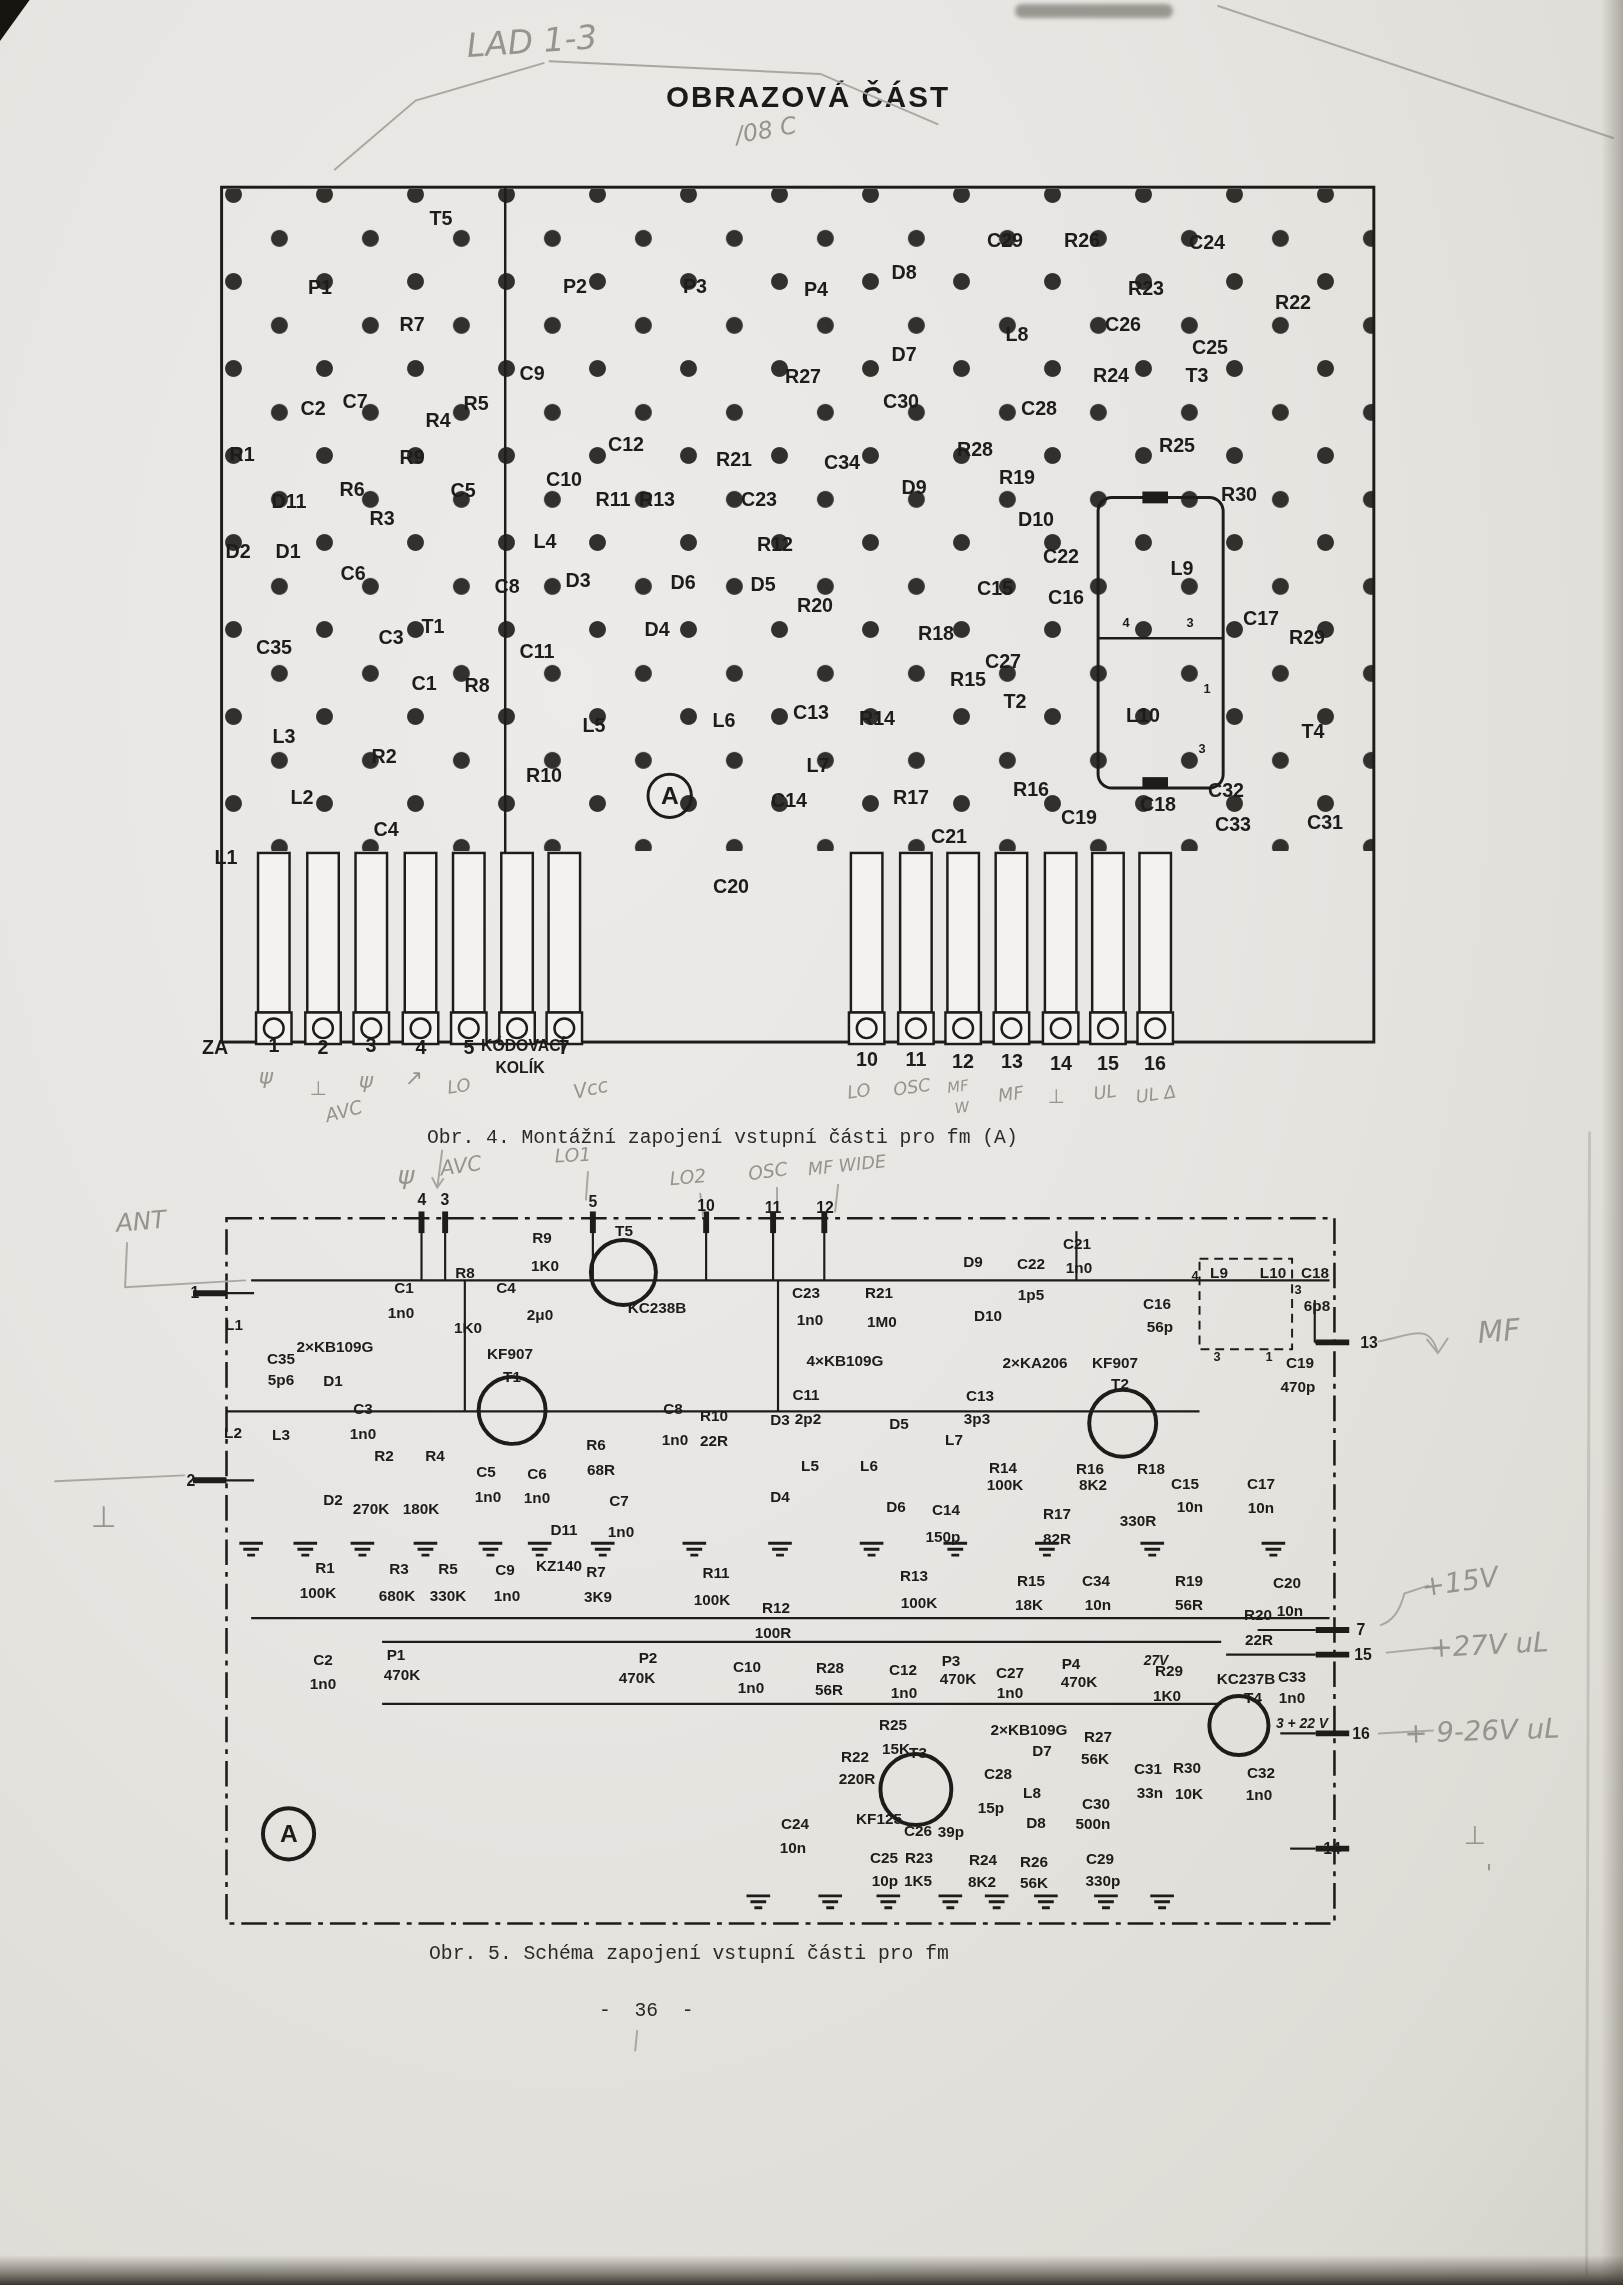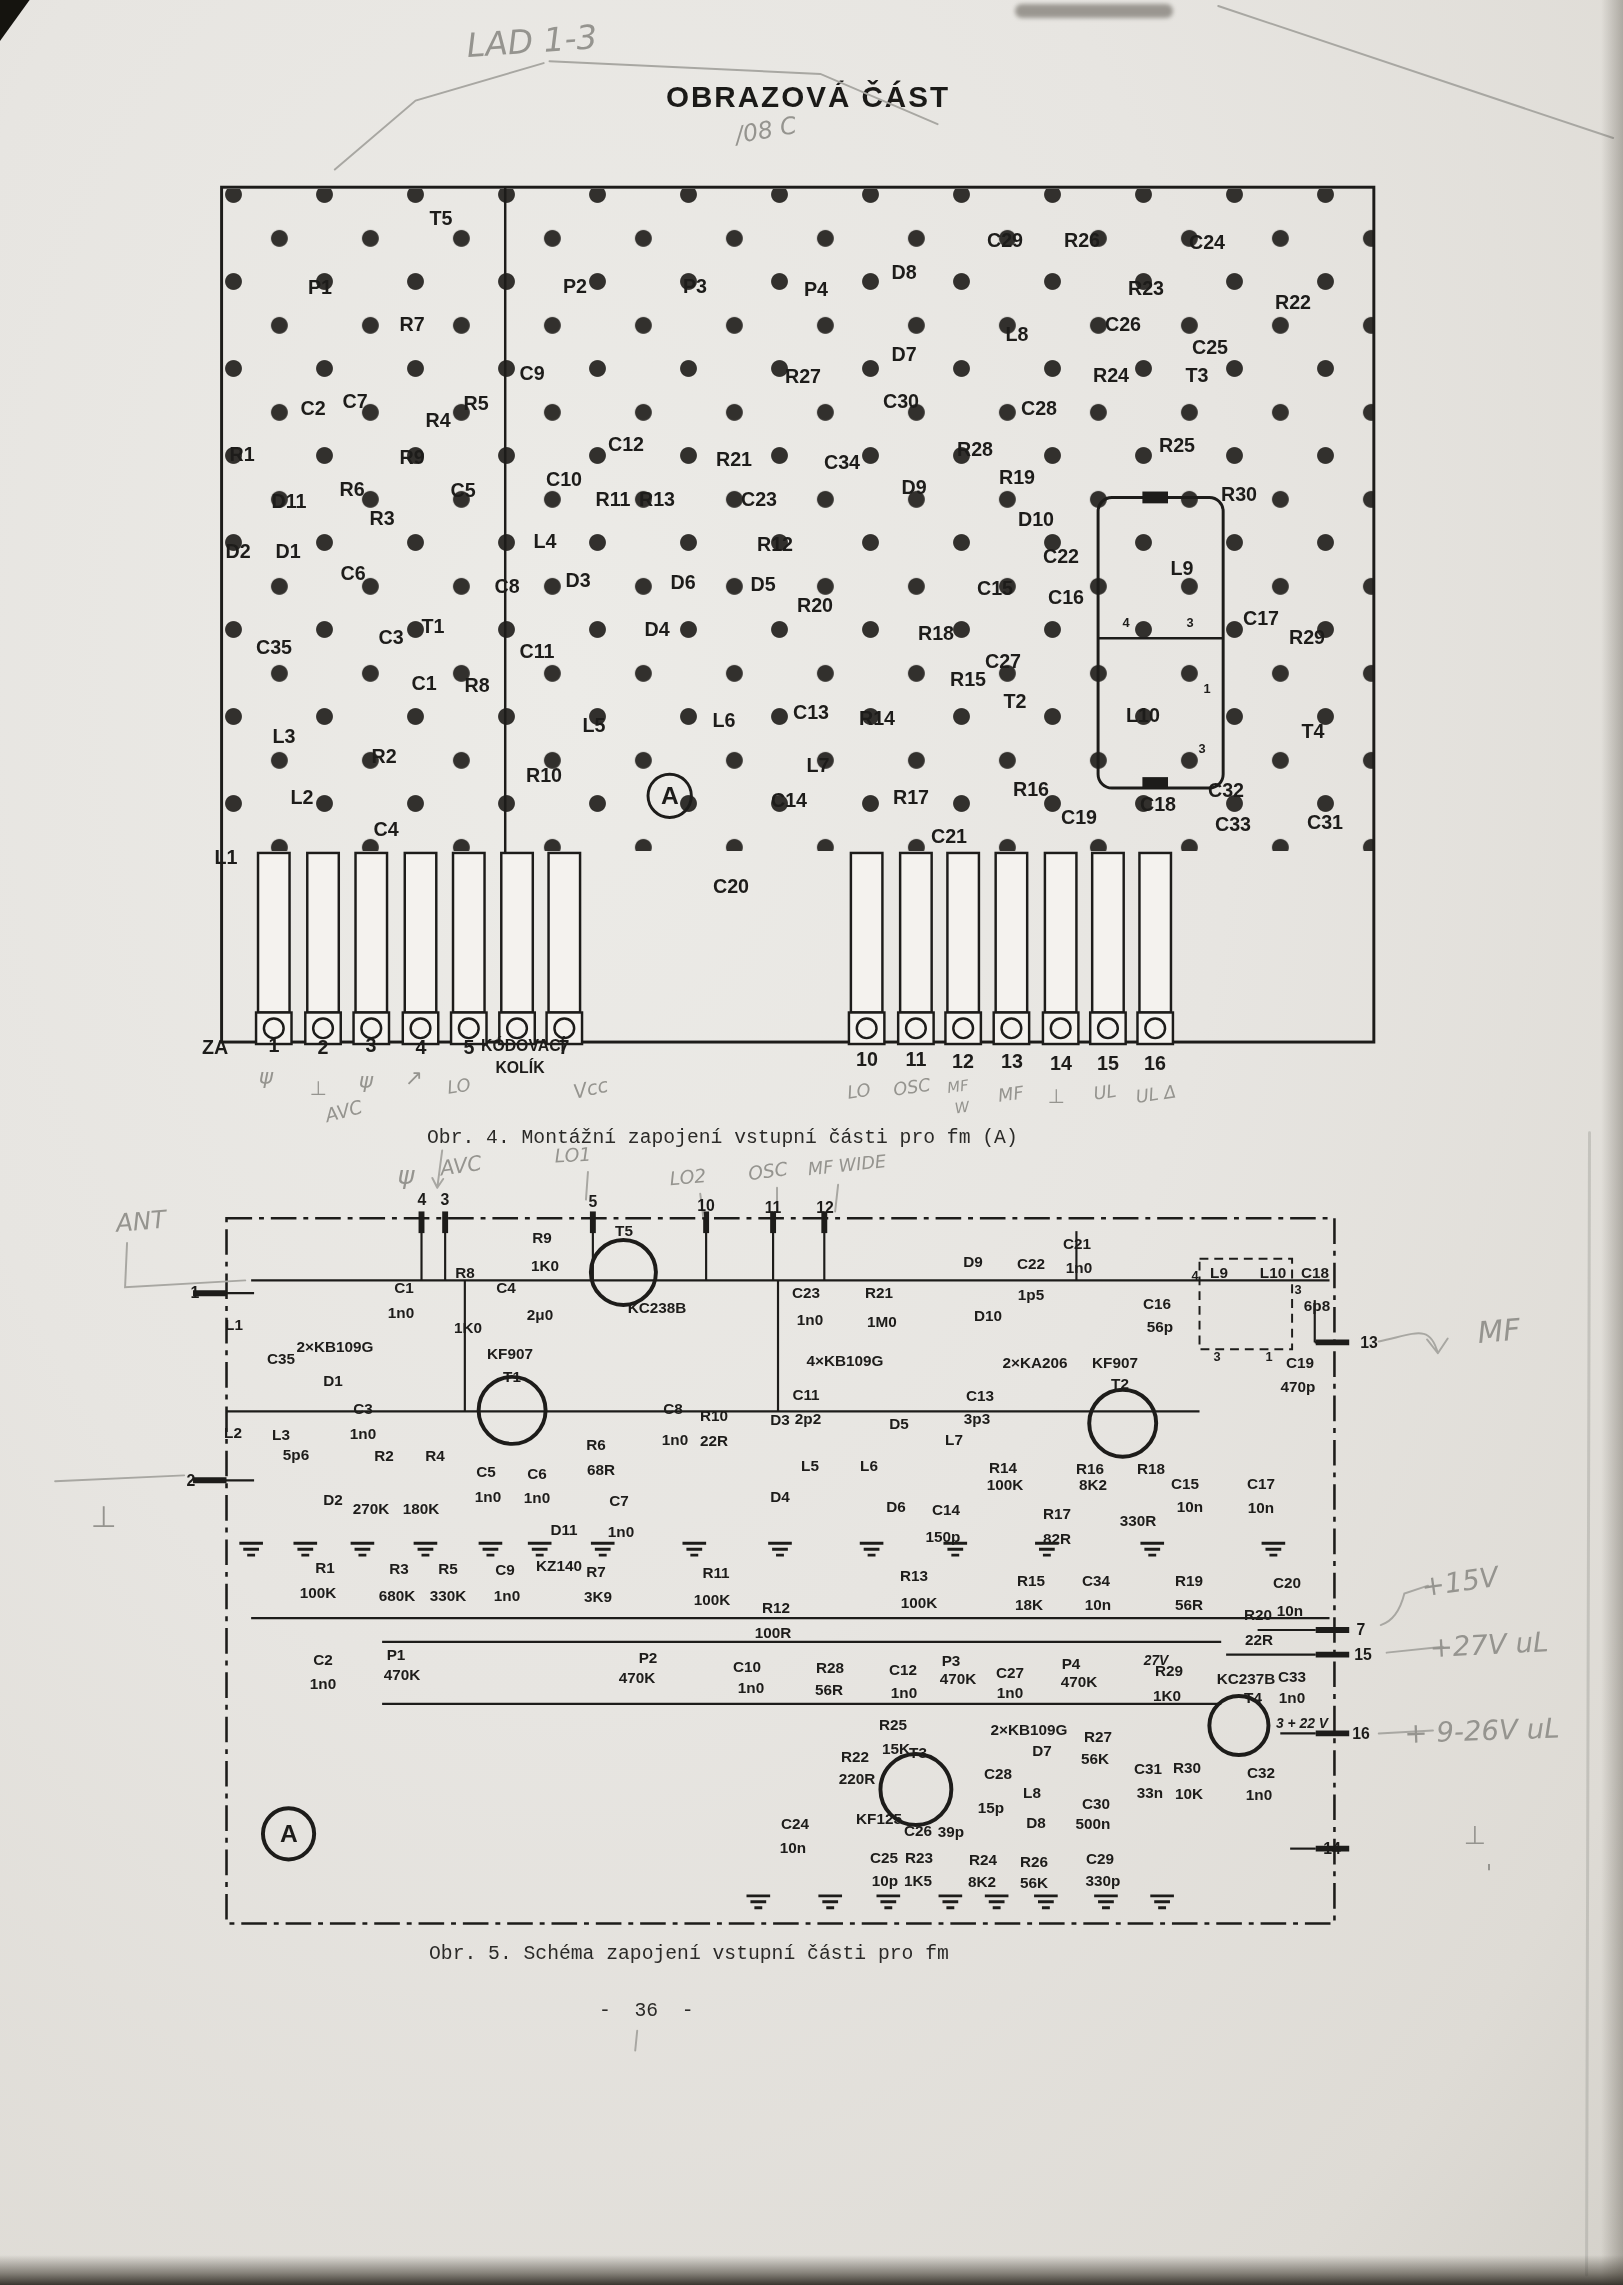--- a/index.html
+++ b/index.html
@@ -323,21 +323,21 @@
       <span class="lbl f5" style="left: 624px; top: 1231px; transform: translate(-50%, -50%);">T5</span>
       <span class="lbl f5" style="left: 657px; top: 1308px; transform: translate(-50%, -50%);">KC238B</span>
       <span class="lbl f5" style="left: 404px; top: 1288px; transform: translate(-50%, -50%);">C1</span>
       <span class="lbl f5" style="left: 401px; top: 1313px; transform: translate(-50%, -50%);">1n0</span>
       <span class="lbl f5" style="left: 465px; top: 1273px; transform: translate(-50%, -50%);">R8</span>
       <span class="lbl f5" style="left: 468px; top: 1328px; transform: translate(-50%, -50%);">1K0</span>
       <span class="lbl f5" style="left: 506px; top: 1288px; transform: translate(-50%, -50%);">C4</span>
       <span class="lbl f5" style="left: 540px; top: 1315px; transform: translate(-50%, -50%);">2μ0</span>
       <span class="lbl f5" style="left: 335px; top: 1347px; transform: translate(-50%, -50%);">2×KB109G</span>
       <span class="lbl f5" style="left: 281px; top: 1359px; transform: translate(-50%, -50%);">C35</span>
-      <span class="lbl f5" style="left: 281px; top: 1455px; transform: translate(-50%, -50%); margin-left: 15px;">5p6</span>
+      <span class="lbl f5" style="left: 281px; top: 1380px; transform: translate(-50%, -50%);">5p6</span>
       <span class="lbl f5" style="left: 333px; top: 1381px; transform: translate(-50%, -50%);">D1</span>
       <span class="lbl f5" style="left: 234px; top: 1325px; transform: translate(-50%, -50%);">L1</span>
       <span class="lbl f5" style="left: 233px; top: 1433px; transform: translate(-50%, -50%);">L2</span>
       <span class="lbl f5" style="left: 281px; top: 1435px; transform: translate(-50%, -50%);">L3</span>
       <span class="lbl f5" style="left: 363px; top: 1409px; transform: translate(-50%, -50%);">C3</span>
       <span class="lbl f5" style="left: 363px; top: 1434px; transform: translate(-50%, -50%);">1n0</span>
       <span class="lbl f5" style="left: 333px; top: 1500px; transform: translate(-50%, -50%);">D2</span>
       <span class="lbl f5" style="left: 384px; top: 1456px; transform: translate(-50%, -50%);">R2</span>
       <span class="lbl f5" style="left: 371px; top: 1509px; transform: translate(-50%, -50%);">270K</span>
       <span class="lbl f5" style="left: 435px; top: 1456px; transform: translate(-50%, -50%);">R4</span>

